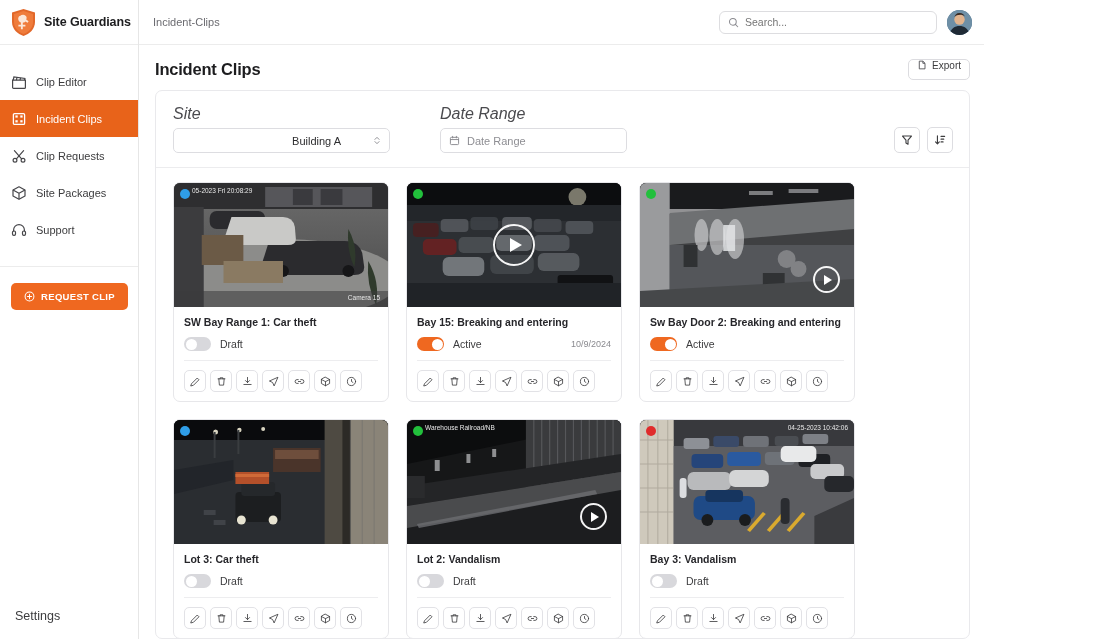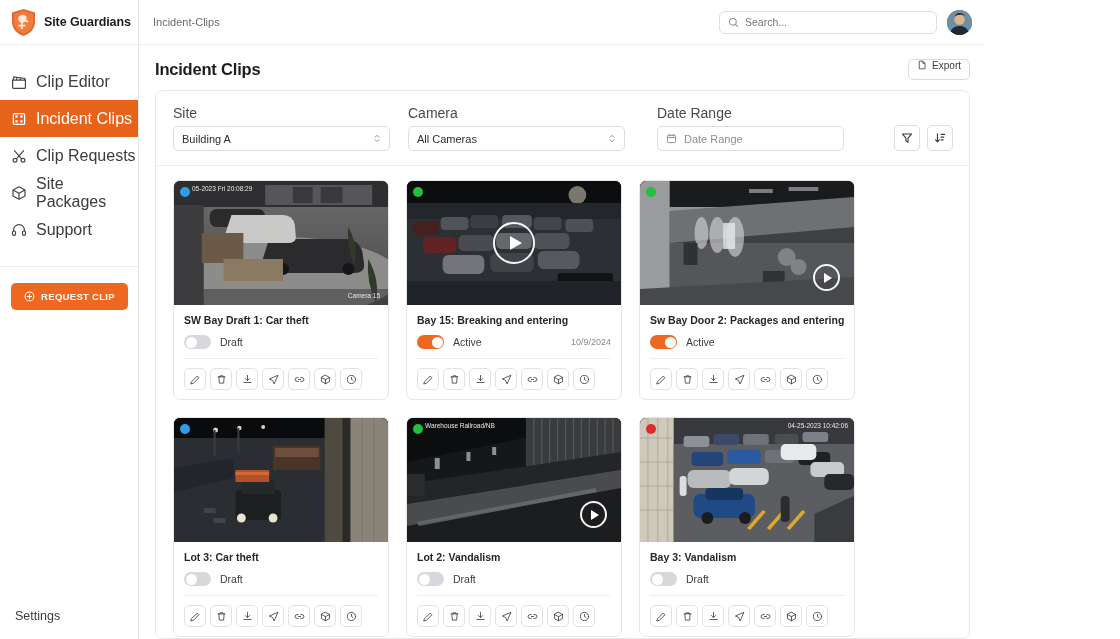--- a/index.html
+++ b/index.html
@@ -28,21 +28,21 @@
   }
   .brand-logo { width: 27px; height: 29px; flex: 0 0 27px; }
   .brand-name {
     font-size: 12.5px; font-weight: bold; color: #1d1d1f;
     letter-spacing: -0.1px; line-height: 1;
   }
   .nav { padding-top: 18px; }
   .nav-item {
     display: flex; align-items: center; gap: 9px;
     height: 37px; padding-left: 11px;
-    font-size: 16px; color: #3c3c3e;
+    font-size: 11px; color: #3c3c3e;
     cursor: pointer;
   }
   .nav-item.active { background: #e8631a; color: #ffffff; font-weight: normal; }
   .nav-item .ico { width: 16px; height: 16px; flex: 0 0 16px; display: flex; align-items: center; justify-content: center; }
   .nav-sep { height: 1px; background: #ececec; margin: 18px 0 0 0; }
   .request-wrap { padding: 16px 11px 8px 11px; }
   .request-btn {
     display: flex; align-items: center; justify-content: center; gap: 6px;
     background: #ef6820; color: #fff;
     border: none; border-radius: 5px;
@@ -103,28 +103,28 @@
     background: #fff; flex: 1; overflow: hidden;
     display: flex; flex-direction: column;
   }
   .filters {
     display: flex; align-items: flex-end; gap: 0;
     padding: 14px 16px 14px 17px;
     border-bottom: 1px solid #ececee;
     position: relative;
   }
   .field { display: flex; flex-direction: column; gap: 5px; }
-  .field-label { font-size: 14px; color: #4a4a4e; }
+  .field-label { font-size: 16px; color: #4a4a4e; font-style: italic; }
   .select-box, .date-box {
     height: 25px; border: 1px solid #dddde1; border-radius: 5px;
     background: #fff; display: flex; align-items: center;
     padding: 0 8px; font-size: 11px; color: #2c2c2e;
     cursor: pointer;
   }
-  .select-box { width: 217px; justify-content: space-between; gap: 32px; }
+  .select-box { width: 217px; justify-content: flex-end; gap: 32px; }
   .date-box { width: 187px; gap: 7px; color: #8e8e93; }
   .spacer-a { width: 18px; }
   .spacer-b { width: 32px; }
   .icon-btn {
     width: 26px; height: 26px;
     border: 1px solid #dddde1; border-radius: 5px;
     background: #fff; display: flex; align-items: center; justify-content: center;
     cursor: pointer;
   }
   .filter-actions { position: absolute; right: 16px; bottom: 14px; display: flex; gap: 7px; }
@@ -356,31 +356,20 @@
             <span style="display:flex">
               <svg viewBox="0 0 10 14" width="8" height="11" fill="none" stroke="#8a8a8f" stroke-width="1.2" stroke-linecap="round" stroke-linejoin="round">
                 <path d="M2.4 5.6 L5 3 L7.6 5.6 M2.4 8.4 L5 11 L7.6 8.4"></path>
               </svg>
             </span>
           </div>
         </div>
 
         <div class="spacer-a"></div>
 
-        <div class="field">
-          <span class="field-label">Camera</span>
-          <div class="select-box">
-            <span>All Cameras</span>
-            <span style="display:flex">
-              <svg viewBox="0 0 10 14" width="8" height="11" fill="none" stroke="#8a8a8f" stroke-width="1.2" stroke-linecap="round" stroke-linejoin="round">
-                <path d="M2.4 5.6 L5 3 L7.6 5.6 M2.4 8.4 L5 11 L7.6 8.4"></path>
-              </svg>
-            </span>
-          </div>
-        </div>
 
         <div class="spacer-b"></div>
 
         <div class="field">
           <span class="field-label">Date Range</span>
           <div class="date-box">
             <span style="display:flex">
               <svg viewBox="0 0 14 14" width="11" height="11" fill="none" stroke="#8a8a8f" stroke-width="1.2">
                 <rect x="1.8" y="3" width="10.4" height="9.2" rx="1.2"></rect>
                 <path d="M1.8 5.8 H12.2 M4.6 1.7 V3.7 M9.4 1.7 V3.7" stroke-linecap="round"></path>
@@ -437,21 +426,21 @@
         <path d="M176 46 q10 18 6 38 q-8 -16 -6 -38 z" fill="#2f3a2c"></path>
         <path d="M196 78 q12 20 8 44 q-10 -20 -8 -44 z" fill="#2f3a2c"></path>
         <rect x="0" y="108" width="216" height="16" fill="#3a3a3c" opacity=".55"></rect>
       </svg>
       <span class="status-dot" style="background:#2f9ee8"></span>
       <div class="ts-label" style="left:18px">05-2023 Fri 20:08:29</div>
               <div class="ts-label bottomright">Camera 15</div>
 
     </div>
     <div class="card-body">
-      <div class="clip-title">SW Bay Draft 1: Car theft</div>
+      <div class="clip-title">SW Bay Range 1: Car theft</div>
       <div class="status-row">
         <div class="toggle ">
                   <span class="knob"></span>
                 </div>
         <span class="status-text">Draft</span>
 
       </div>
       <div class="divider"></div>
       <div class="actions">
                 <div class="act-btn">
@@ -632,21 +621,21 @@
                   <rect x="150" y="6" width="30" height="4"></rect>
         </g>
       </svg>
       <span class="status-dot" style="background:#22c03c"></span>
 
       <div class="play small">
                 <span class="tri"></span>
               </div>
     </div>
     <div class="card-body">
-      <div class="clip-title">Sw Bay Door 2: Packages and entering</div>
+      <div class="clip-title">Sw Bay Door 2: Breaking and entering</div>
       <div class="status-row">
         <div class="toggle on">
                   <span class="knob"></span>
                 </div>
         <span class="status-text">Active</span>
 
       </div>
       <div class="divider"></div>
       <div class="actions">
                 <div class="act-btn">

